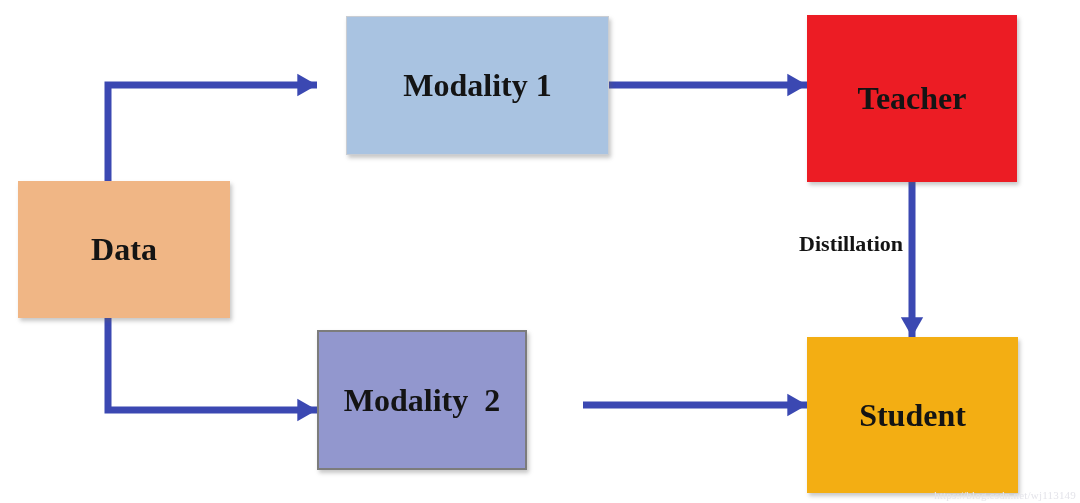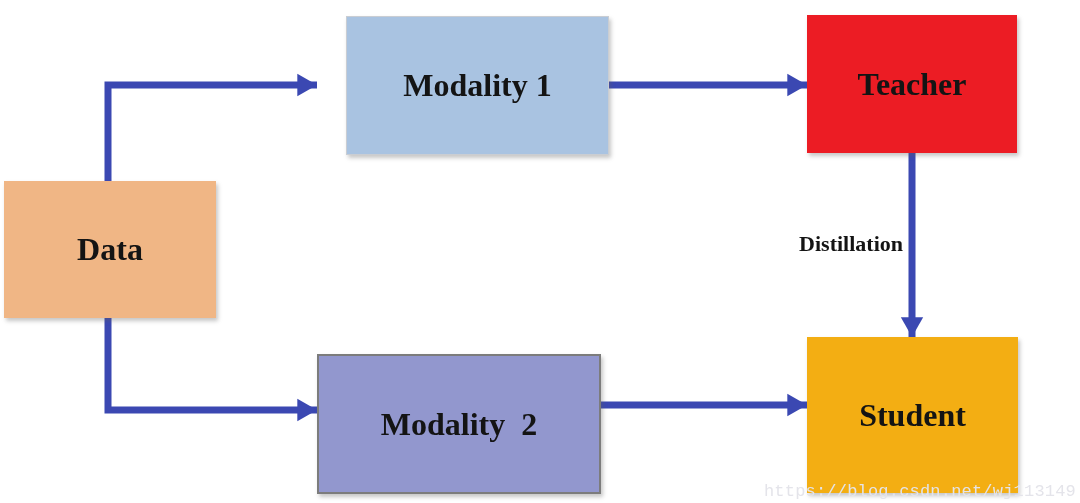--- a/index.html
+++ b/index.html
@@ -19,40 +19,40 @@
     box-sizing: border-box;
     display: flex;
     align-items: center;
     justify-content: center;
     font-weight: bold;
     font-size: 32px;
     color: #141414;
     white-space: pre;
     box-shadow: 2px 3px 4px rgba(95, 95, 95, 0.35);
   }
-  .node-data      { left: 4px;   top: 181px; width: 212px; height: 137px; background: var(--color-data_box); }
+  .node-data      { left: 18px;   top: 181px; width: 212px; height: 137px; background: var(--color-data_box); }
   .node-modality1 { left: 317px; top: 16px;  width: 263px; height: 139px; background: var(--color-modality1_box); border: 1px solid var(--color-modality1_border); margin-left: 29px; }
-  .node-modality2 { left: 317px; top: 354px; width: 284px; height: 140px; background: var(--color-modality2_box); border: 2px solid var(--color-modality2_border); }
-  .node-teacher   { left: 807px; top: 15px;  width: 210px; height: 138px; background: var(--color-teacher_box); }
+  .node-modality2 { left: 317px; top: 330px; width: 210px; height: 140px; background: var(--color-modality2_box); border: 2px solid var(--color-modality2_border); }
+  .node-teacher   { left: 807px; top: 15px;  width: 210px; height: 167px; background: var(--color-teacher_box); }
   .node-student   { left: 807px; top: 337px; width: 211px; height: 156px; background: var(--color-student_box); }
   .edge-label {
     position: absolute;
     right: 177px;
     top: 231px;
     font-weight: bold;
     font-size: 22px;
     color: #141414;
     white-space: pre;
   }
   .watermark {
     position: absolute;
     right: 4px;
     bottom: 2px;
-    font-family: Liberation Mono, monospace;
-    font-size: 17px;
+    font-family: Liberation Serif, serif;
+    font-size: 11px;
     color: var(--color-watermark_text);
     letter-spacing: 0.2px;
   }
 </style>
 </head>
 <body>
 
 <div class="canvas">
 
   <svg class="edges" viewBox="0 0 1080 503" xmlns="http://www.w3.org/2000/svg" aria-hidden="true">

